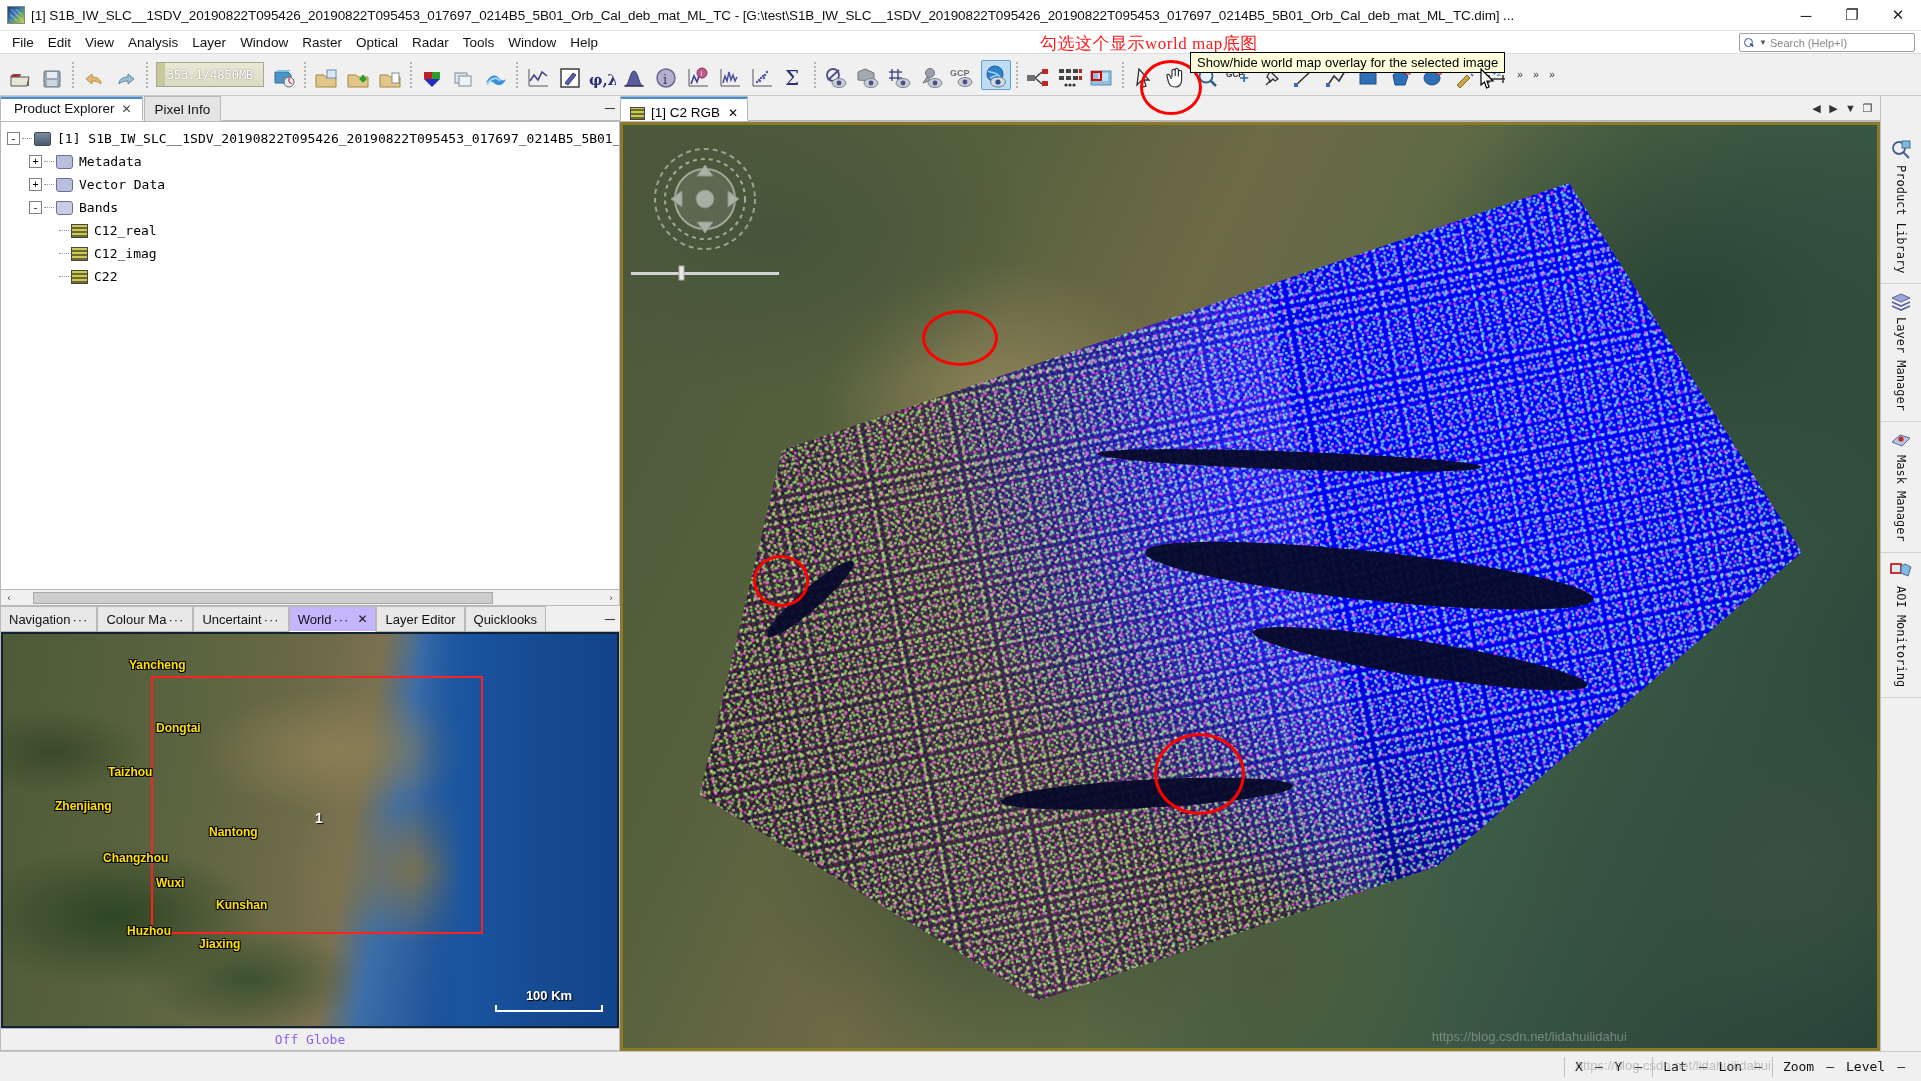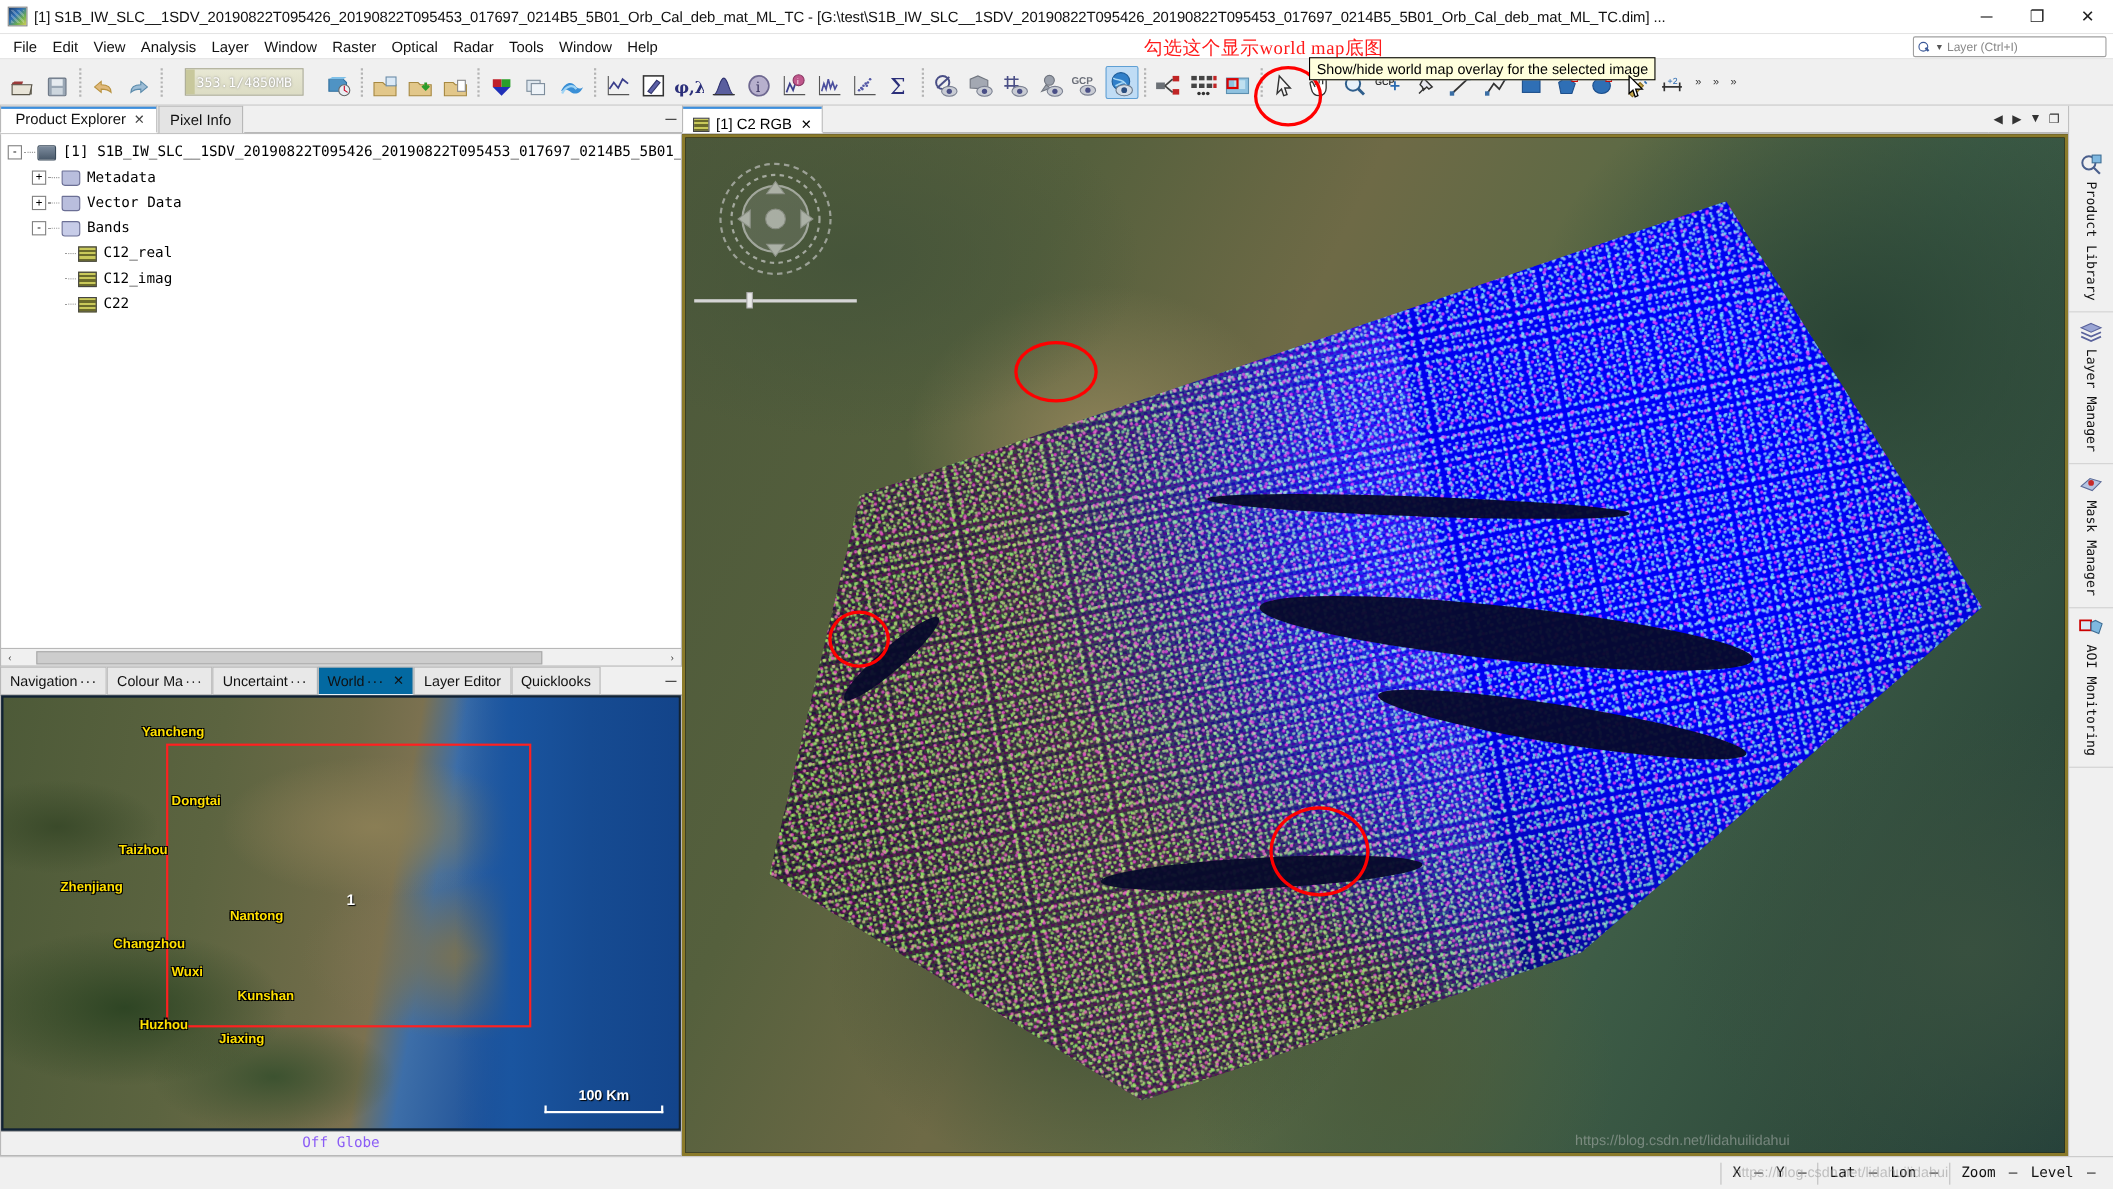--- a/index.html
+++ b/index.html
@@ -120,21 +120,21 @@
     flex: 0 0 30px;
     display: flex; align-items: flex-end; justify-content: center;
     border: 1px solid transparent;
     border-radius: 2px;
     position: relative;
   }
   .tbtn.active { background: #bfdcf5; border: 1px solid #5e9fd4; }
   .tbtn svg { display: block; }
   .mem-meter {
     width: 108px; height: 25px;
-    margin: 0 16px;
+    margin: 0 4px;
     flex: 0 0 108px;
     background: linear-gradient(#e8e8d4,#dcdcc4);
     border: 1px solid #a8a890;
     display: flex; align-items: center; justify-content: center;
     position: relative;
     overflow: hidden;
   }
   .mem-fill {
     position: absolute; left:0; top:0; bottom:0;
     width: 8%; background: #c8c89c;
@@ -297,21 +297,21 @@
   }
   .bltab {
     display:flex; align-items:center;
     padding: 0 8px;
     font-size: 13px; color:#111;
     border: 1px solid #b8b8b8;
     background: #e8e8e8;
     border-bottom: 1px solid #b8b8b8;
     white-space: nowrap;
   }
-  .bltab.sel { background:#0369a1; border-bottom-color:#fff; }
+  .bltab.sel { background:#c4b5fd; border-bottom-color:#fff; }
   .bltab .dots { margin-left:2px; letter-spacing:1px; }
   .bltab .x { margin-left: 8px; font-size: 12px; }
 
   .worldmap {
     flex: 1 1 auto;
     border: 1px solid #b8b8b8;
     border-top: none;
     position: relative;
     overflow: hidden;
     background: #123;
@@ -562,21 +562,21 @@
     <div class="menu-item">Raster</div>
     <div class="menu-item">Optical</div>
     <div class="menu-item">Radar</div>
     <div class="menu-item">Tools</div>
     <div class="menu-item">Window</div>
     <div class="menu-item">Help</div>
 
     <div class="search-box">
       <div class="mag"></div>
       <div class="caret">▼</div>
-      <div>Layer (Ctrl+I)</div>
+      <div>Search (Help+I)</div>
     </div>
   </div>
 
   <div class="toolbar">
 
     <div class="annot-cn">勾选这个显示world map底图</div>
 
     <div class="tbtn">
       <svg width="22" height="20" viewBox="0 0 22 20">
           <path d="M2 6h7l2 2h9v9H2z" fill="#6d6a5e"></path>

